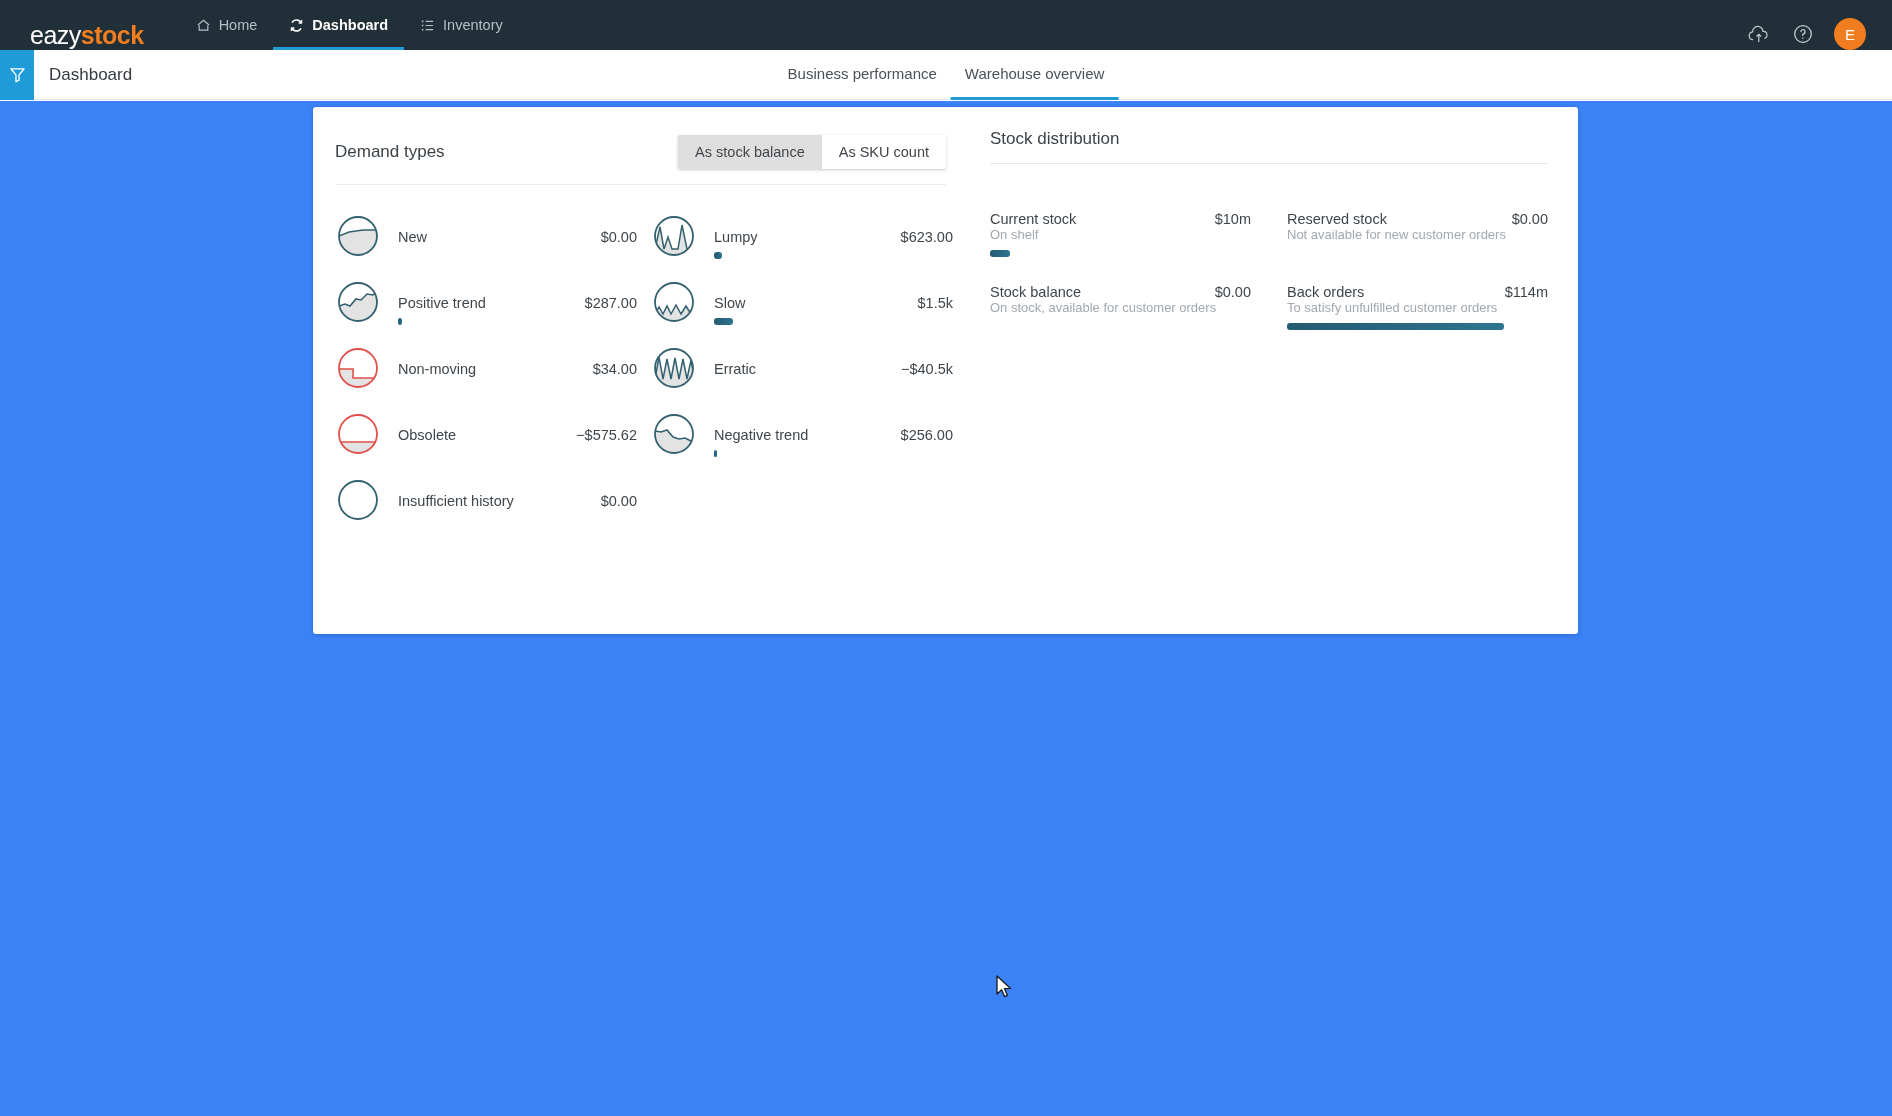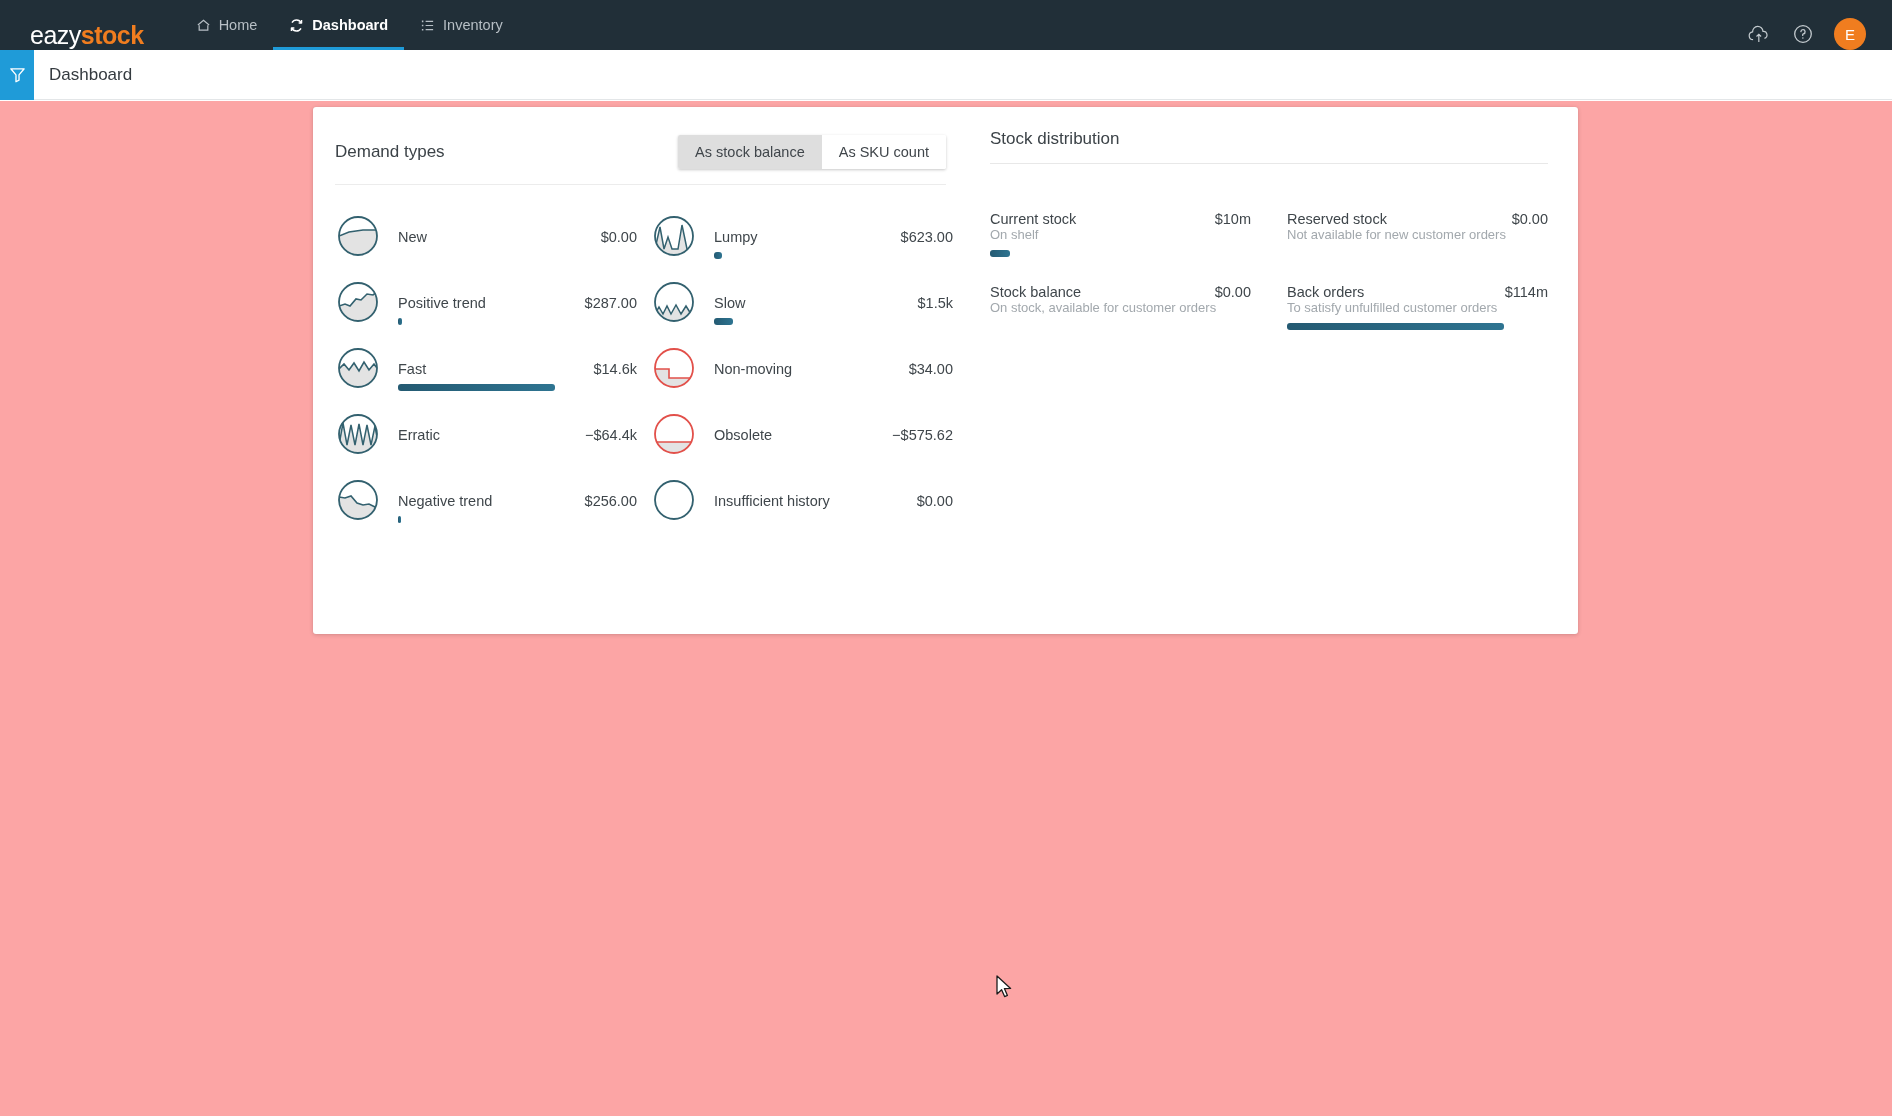--- a/index.html
+++ b/index.html
@@ -80,21 +80,21 @@
   }
   .tab.active::after {
     content: ""; position: absolute; left: 0; right: 0; bottom: 0;
     height: 3px; background: #1f9bd8;
   }
 
   
   .page-body {
     position: absolute; top: 101px; left: 0;
     width: 1892px; height: 1015px;
-    background: #fca5a5;
+    background: #3b82f6;
   }
   .card {
     position: absolute; left: 313px; top: 6px;
     width: 1265px; height: 527px;
     background: #ffffff;
     border-radius: 3px;
     box-shadow: 0 1px 4px rgba(0,0,0,0.16), 0 0 1px rgba(0,0,0,0.10);
     display: flex;
   }
   .panel-left { width: 655px; padding: 26px 0 0 22px; position: relative; }
@@ -212,20 +212,24 @@
 </div>
 
 <div class="subheader">
   <div class="filterbtn">
     <svg width="19" height="19" viewBox="0 0 20 20" fill="none" stroke="#ffffff" stroke-width="1.4">
       <path d="M3 4h14l-5.4 6.4V16l-3.2 1.6v-7.2z" stroke-linejoin="round"></path>
     </svg>
   </div>
   <div class="page-title">Dashboard</div>
 
+  <div class="tabs">
+    <div class="tab">Business performance</div>
+    <div class="tab active">Warehouse overview</div>
+  </div>
 </div>
 
 <div class="page-body">
   <div class="card">
 
     <div class="panel-left">
       <div class="panel-head">
         <div class="panel-title">Demand types</div>
         <div class="toggle">
           <div class="tgl selected">As stock balance</div>
@@ -323,43 +327,20 @@
             <div class="drow">
               <span class="dlabel">Slow</span>
               <span class="dval">$1.5k</span>
             </div>
             <div class="barwrap">
               <div class="bar" style="width:19px"></div>
             </div>
           </div>
         </div>
 
-        <div class="dtype">
-          <span class="circ">
-            <svg width="46" height="46" viewBox="0 0 46 46">
-              <clipPath id="cFas">
-                  <circle cx="23" cy="23" r="19"></circle>
-                </clipPath>
-              <g clip-path="url(#cFas)">
-                <path d="M4 24 L9 19 L14 25 L19 18 L24 26 L29 17 L34 25 L39 19 L42 23 L42 44 L4 44 Z" fill="#e3e3e3"></path>
-                <path d="M4 24 L9 19 L14 25 L19 18 L24 26 L29 17 L34 25 L39 19 L42 23" fill="none" stroke="#33616f" stroke-width="1.6"></path>
-              </g>
-              <circle cx="23" cy="23" r="19" fill="none" stroke="#33616f" stroke-width="1.8"></circle>
-            </svg>
-          </span>
-          <div class="dbody">
-            <div class="drow">
-              <span class="dlabel">Fast</span>
-              <span class="dval">$14.6k</span>
-            </div>
-            <div class="barwrap">
-              <div class="bar" style="width:157px"></div>
-            </div>
-          </div>
-        </div>
 
         <div class="dtype">
           <span class="circ">
             <svg width="46" height="46" viewBox="0 0 46 46">
               <clipPath id="cNon">
                   <circle cx="23" cy="23" r="19"></circle>
                 </clipPath>
               <g clip-path="url(#cNon)">
                 <path d="M4 24 L18 24 L18 33 L42 33 L42 44 L4 44 Z" fill="#e3e3e3"></path>
                 <path d="M4 24 L18 24 L18 33 L42 33" fill="none" stroke="#e2504a" stroke-width="1.6"></path>
@@ -385,21 +366,21 @@
               <g clip-path="url(#cErr)">
                 <path d="M4 34 L8 12 L12 34 L16 14 L20 34 L24 13 L28 34 L32 14 L36 34 L40 15 L42 26 L42 44 L4 44 Z" fill="#e3e3e3"></path>
                 <path d="M4 34 L8 12 L12 34 L16 14 L20 34 L24 13 L28 34 L32 14 L36 34 L40 15 L42 26" fill="none" stroke="#33616f" stroke-width="1.5"></path>
               </g>
               <circle cx="23" cy="23" r="19" fill="none" stroke="#33616f" stroke-width="1.8"></circle>
             </svg>
           </span>
           <div class="dbody">
             <div class="drow">
               <span class="dlabel">Erratic</span>
-              <span class="dval">−$64.4k</span>
+              <span class="dval">−$40.5k</span>
             </div>
             <div class="barwrap"></div>
           </div>
         </div>
 
         <div class="dtype">
           <span class="circ">
             <svg width="46" height="46" viewBox="0 0 46 46">
               <clipPath id="cObs">
                   <circle cx="23" cy="23" r="19"></circle>

